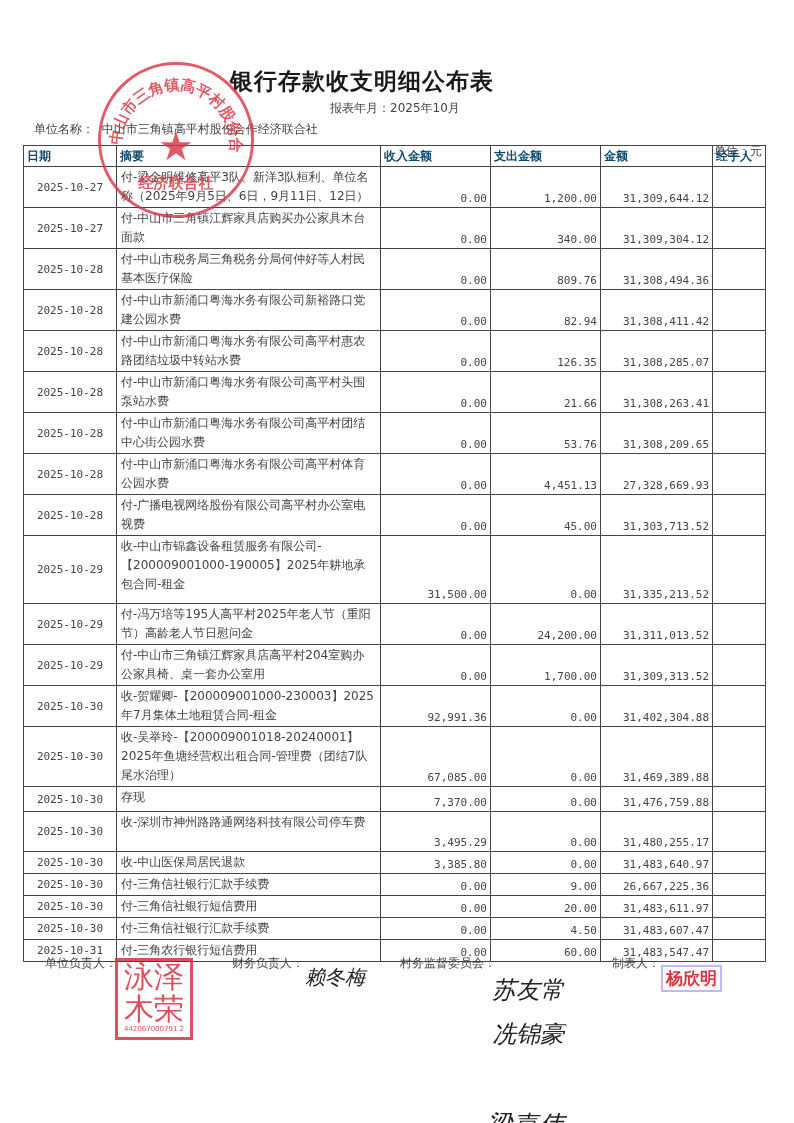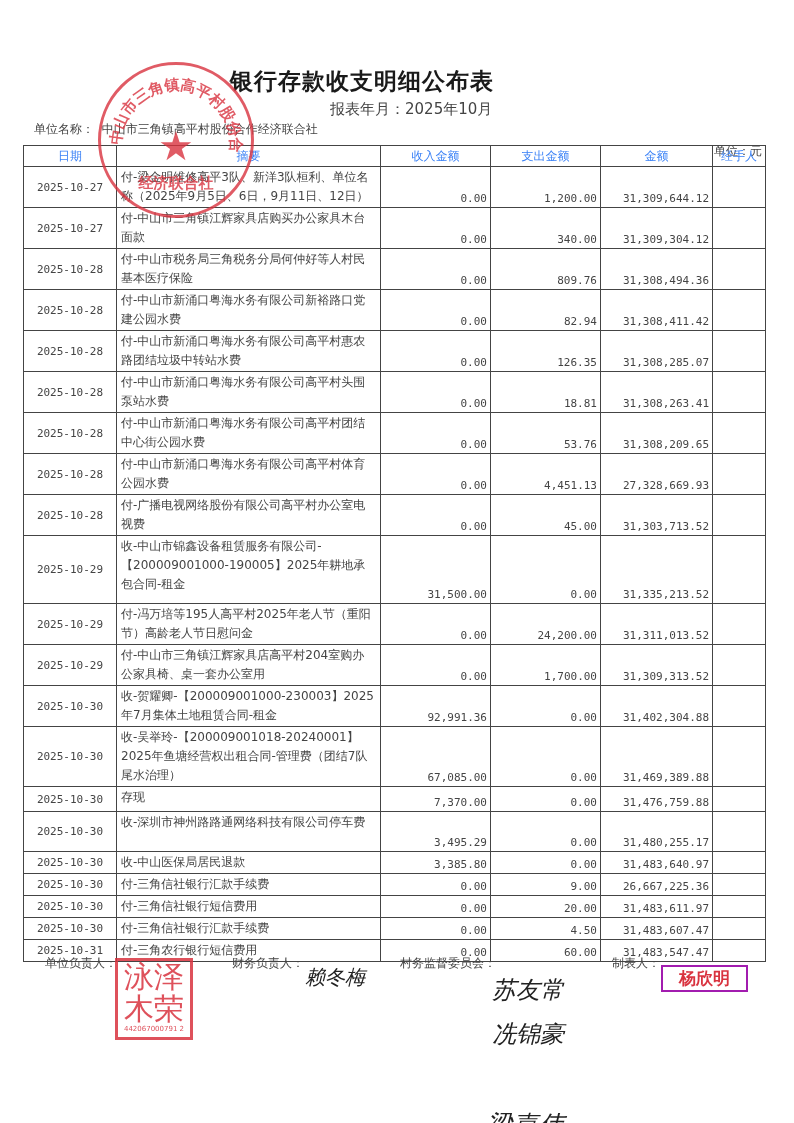--- a/index.html
+++ b/index.html
@@ -1,36 +1,36 @@
 <!DOCTYPE html>
 <html><head>
 <meta charset="utf-8">
 <style>
   html, body { margin:0; padding:0; background:#fff; }
   body { width:794px; height:1123px; position:relative; overflow:hidden;
          font-family:"DejaVu Sans", "Liberation Sans", sans-serif; color:#333; }
   .title { position:absolute; left:0; width:724px; top:66px; text-align:center;
            font-size:23px; font-weight:bold; color:#1a1a1a; letter-spacing:1px; }
-  .period { position:absolute; left:330px; top:100px; font-size:15px; color:#444; }
+  .period { position:absolute; left:330px; top:100px; font-size:12px; color:#444; }
   .unit-name { position:absolute; left:34px; top:121px; font-size:12px; color:#444; }
   .unit { position:absolute; right:32px; top:123px; font-size:12px; color:#444;margin-top:20px; }
   table { position:absolute; left:23px; top:145px; border-collapse:collapse;
           table-layout:fixed; width:742px; font-size:11.5px; color:#444; }
   td, th { border:1px solid #444; padding:0 3px; vertical-align:bottom; }
-  th { font-weight:normal; height:20px; text-align:center; vertical-align:middle; font-size:12px; color:#3b82f6; }
+  th { font-weight:bold; height:20px; text-align:left; vertical-align:middle; font-size:12px; color:#0c4a6e; }
   td.date { text-align:center; vertical-align:middle; font-family:"DejaVu Sans Mono", monospace; font-size:11px; }
   td.sum { text-align:left; vertical-align:top; line-height:19px; padding:1px 4px; font-size:12px; }
   td.num { text-align:right; font-family:"DejaVu Sans Mono", monospace; font-size:11px; padding-bottom:2px; }
   .footer { position:absolute; top:955px; font-size:12px; color:#444; }
   .seal { position:absolute; border:3px solid #d9333f; border-radius:50%; color:#d9333f; opacity:.8;
           display:flex; align-items:center; justify-content:center; }
   .sq-seal { position:absolute; border:3px solid #d9333f; color:#d9333f; font-size:30px; line-height:32px;
              text-align:center; opacity:.85; }
   .sig { position:absolute; font-family:"DejaVu Serif", serif; font-style:italic; color:#222; font-size:20px;margin-top:16px; }
-  .name-stamp { position:absolute; border:2px solid #a21caf; color:#d9333f; font-size:17px; padding:0 16px; font-weight:bold; }
+  .name-stamp { position:absolute; border:2px solid #c4b5fd; color:#d9333f; font-size:17px; padding:0 3px; font-weight:bold; }
 </style>
 </head>
 <body>
 
 <div class="title">银行存款收支明细公布表</div>
 <div class="period">
   <span>报表年月：</span><span>2025年10月</span>
 </div>
 <div class="unit-name">
   <span>单位名称：</span>&nbsp;&nbsp;<span>中山市三角镇高平村股份合作经济联合社</span>
@@ -94,21 +94,21 @@
         <td class="sum">付-中山市新涌口粤海水务有限公司高平村惠农路团结垃圾中转站水费</td>
         <td class="num">0.00</td>
         <td class="num">126.35</td>
         <td class="num">31,308,285.07</td>
         <td class="num"></td>
       </tr>
       <tr style="height: 40px;">
         <td class="date">2025-10-28</td>
         <td class="sum">付-中山市新涌口粤海水务有限公司高平村头围泵站水费</td>
         <td class="num">0.00</td>
-        <td class="num">18.81</td>
+        <td class="num">21.66</td>
         <td class="num">31,308,263.41</td>
         <td class="num"></td>
       </tr>
       <tr style="height: 40px;">
         <td class="date">2025-10-28</td>
         <td class="sum">付-中山市新涌口粤海水务有限公司高平村团结中心街公园水费</td>
         <td class="num">0.00</td>
         <td class="num">53.76</td>
         <td class="num">31,308,209.65</td>
         <td class="num"></td>

